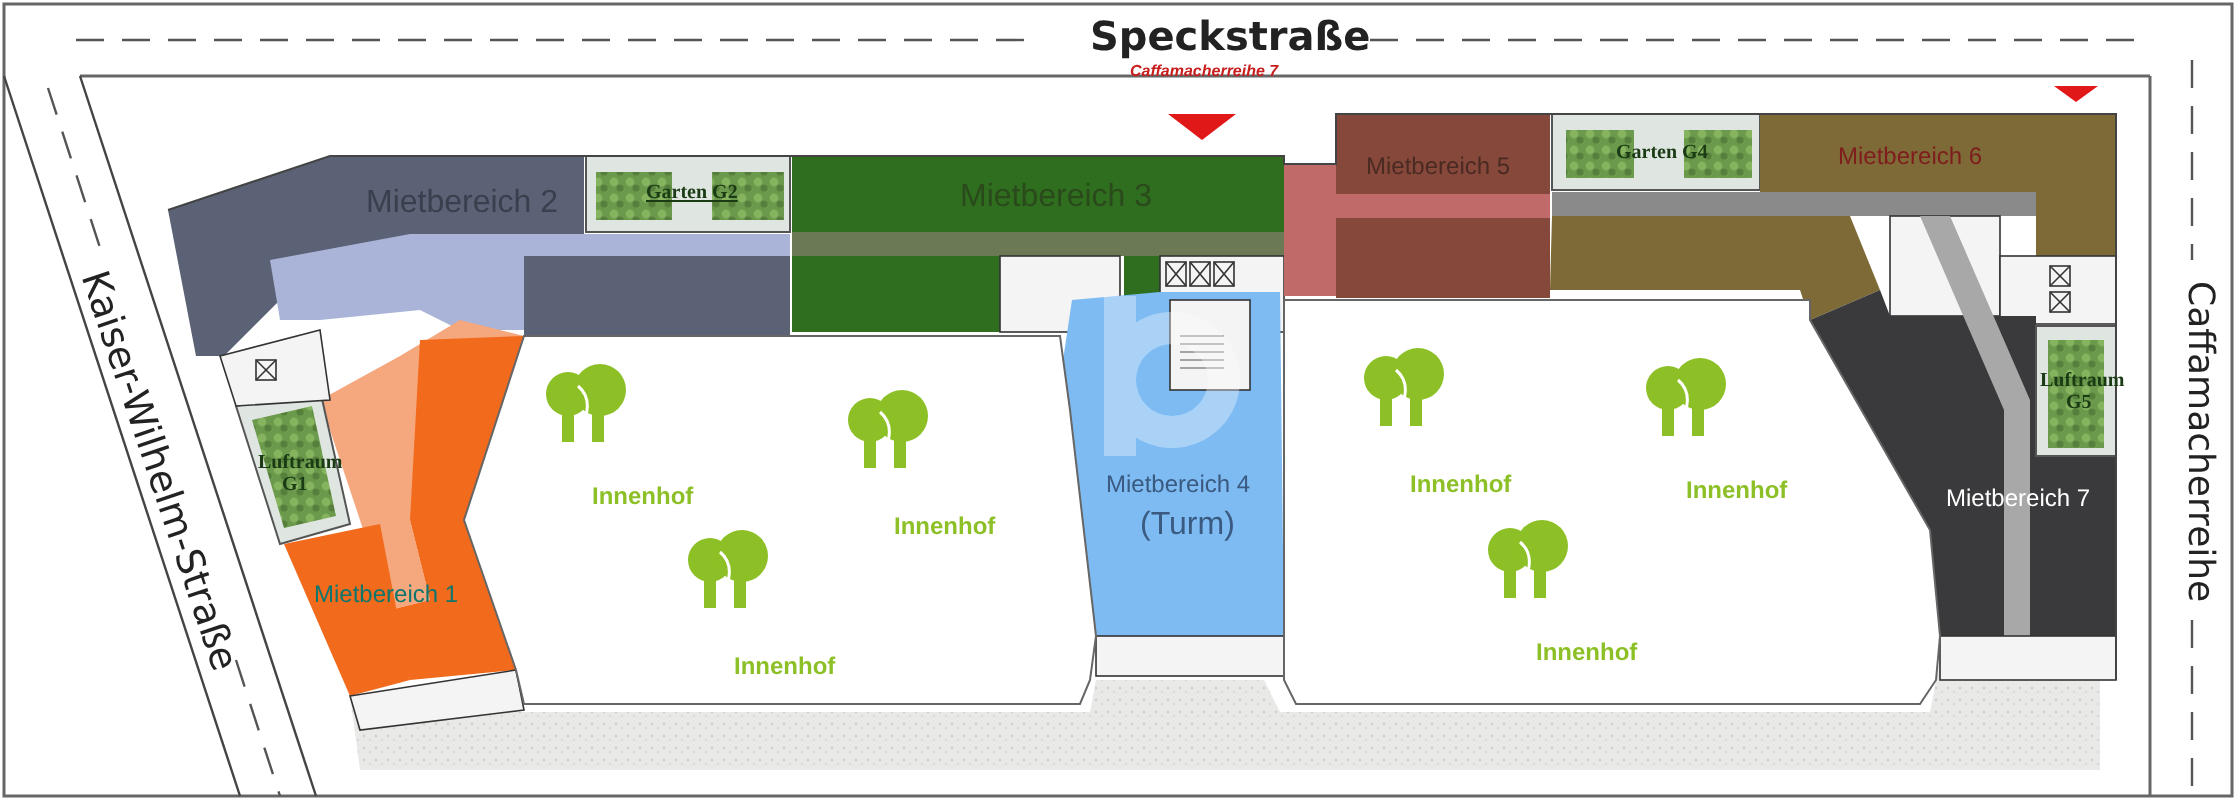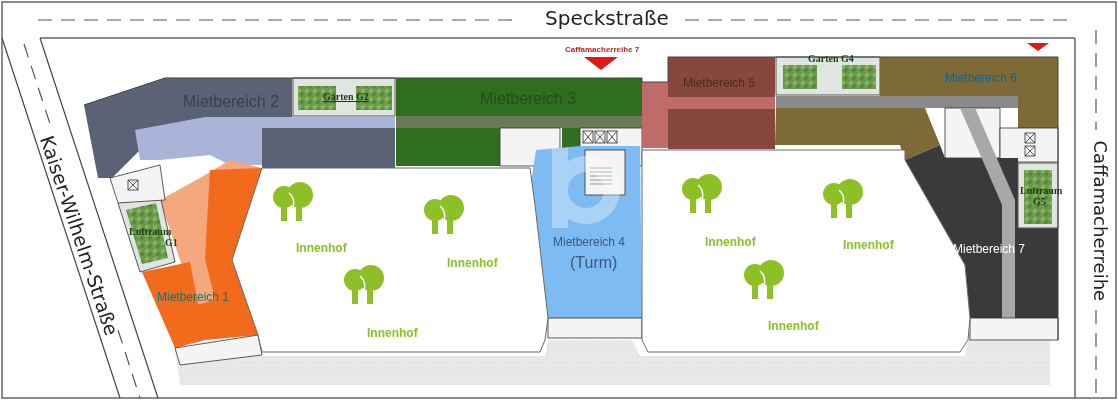--- a/index.html
+++ b/index.html
@@ -196,39 +196,39 @@
         <rect x="24" y="22" width="6" height="16"></rect>
       <path d="M17 10 a13 13 0 0 1 0 20" stroke="#fff" stroke-width="1.5" fill="none"></path>
     </g>
   </g>
 
   <g fill="none" stroke="#444" stroke-width="1">
     <polyline points="84,105 165,78 642,78 642,82 668,82 668,57 1058,57 1058,340"></polyline>
   </g>
 </svg>
 
-<div class="street-label" style="left:545px;top:6px;font-size:20px;">Speckstraße</div>
+<div class="street-label" style="left:545px;top:6px;font-size:20px;font-weight:bold;">Speckstraße</div>
 <div class="street-label" style="left:-22px;top:220px;font-size:19px;transform:rotate(71.5deg);transform-origin:center;width:200px;text-align:center;">Kaiser-Wilhelm-Straße</div>
 <div class="street-label" style="left:1025px;top:205px;font-size:18px;transform:rotate(90deg);transform-origin:center;width:150px;text-align:center;">Caffamacherreihe</div>
 
-<div class="entrance-lbl" style="left:565px;top:45px;color:#c81e1e;">Caffamacherreihe 7</div>
+<div class="entrance-lbl" style="left:565px;top:31px;color:#c81e1e;font-style:italic;">Caffamacherreihe 7</div>
 
 <div class="lbl" style="left:157px;top:290px;font-size:12px;color:#0f766e;">Mietbereich 1</div>
 <div class="lbl" style="left:183px;top:93px;font-size:16px;color:#3a3f4d;">Mietbereich 2</div>
 <div class="lbl" style="left:480px;top:90px;font-size:16px;color:#2a4a1c;">Mietbereich 3</div>
 <div class="lbl" style="left:553px;top:235px;font-size:12px;color:#3a5a80;">Mietbereich 4</div>
 <div class="lbl" style="left:570px;top:254px;font-size:16px;color:#3a5a80;">(Turm)</div>
 <div class="lbl" style="left:683px;top:76px;font-size:12px;color:#4a2a22;">Mietbereich 5</div>
-<div class="lbl" style="left:945px;top:71px;font-size:12px;color:#0369a1;">Mietbereich 6</div>
-<div class="lbl" style="left:953px;top:242px;font-size:12px;color:#ffffff;">Mietbereich 7</div>
+<div class="lbl" style="left:919px;top:71px;font-size:12px;color:#7f1d1d;">Mietbereich 6</div>
+<div class="lbl" style="left:973px;top:242px;font-size:12px;color:#ffffff;">Mietbereich 7</div>
 
 <div class="garden-lbl" style="left:323px;top:91px;text-decoration:underline;">Garten G2</div>
-<div class="garden-lbl" style="left:808px;top:53px;">Garten G4</div>
+<div class="garden-lbl" style="left:808px;top:71px;">Garten G4</div>
 <div class="garden-lbl" style="left:129px;top:226px;">Luftraum</div>
-<div class="garden-lbl" style="left:141px;top:237px;margin-left:24px;">G1</div>
+<div class="garden-lbl" style="left:141px;top:237px;">G1</div>
 <div class="garden-lbl" style="left:1020px;top:185px;">Luftraum</div>
 <div class="garden-lbl" style="left:1033px;top:196px;">G5</div>
 
 <div class="hof-lbl" style="left:272px;top:241px;color:#8cc026;">Innenhof</div>
 <div class="hof-lbl" style="left:423px;top:256px;color:#8cc026;">Innenhof</div>
 <div class="hof-lbl" style="left:343px;top:326px;color:#8cc026;">Innenhof</div>
 <div class="hof-lbl" style="left:681px;top:235px;color:#8cc026;">Innenhof</div>
 <div class="hof-lbl" style="left:819px;top:238px;color:#8cc026;">Innenhof</div>
 <div class="hof-lbl" style="left:744px;top:319px;color:#8cc026;">Innenhof</div>
 

